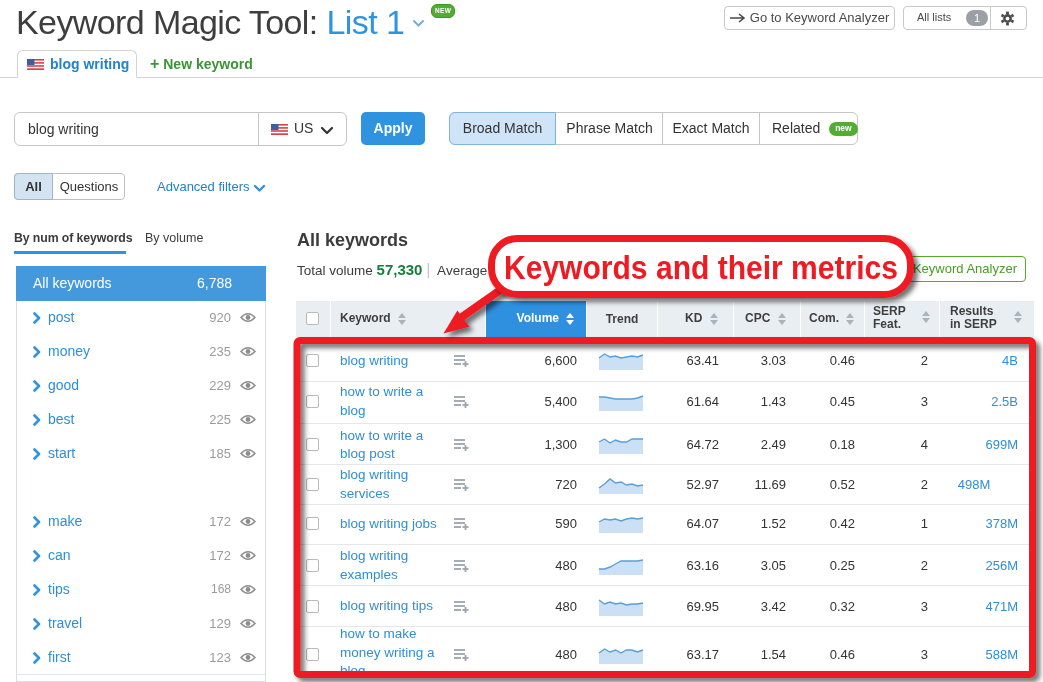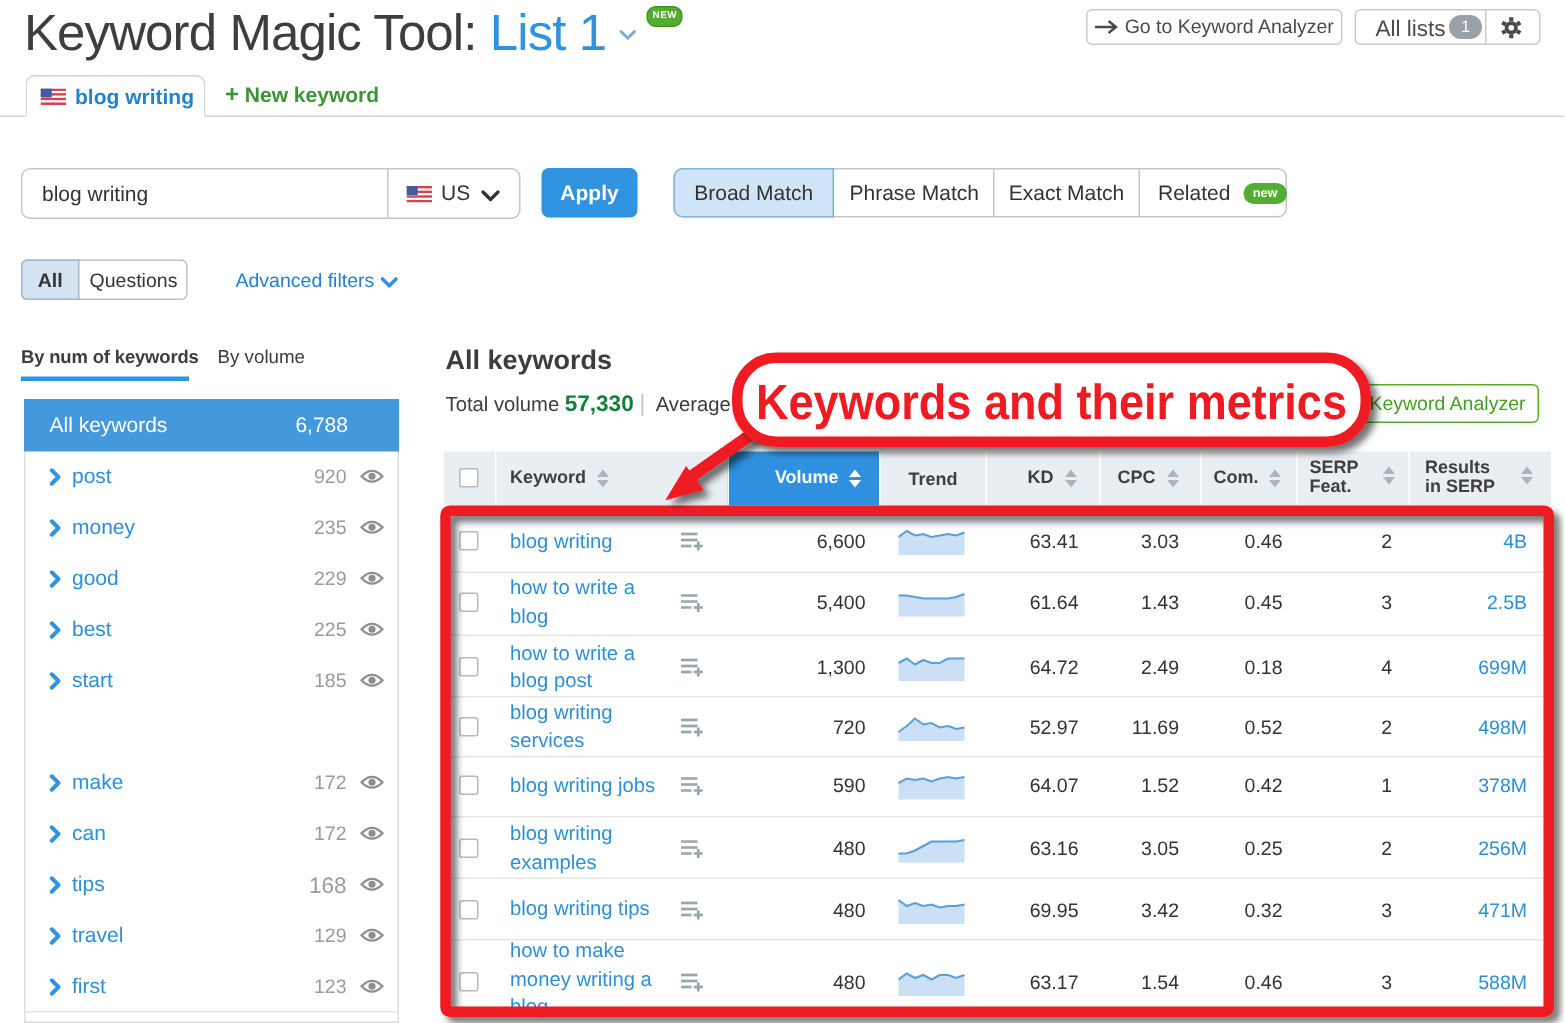--- a/index.html
+++ b/index.html
@@ -29,21 +29,21 @@
       <path d="M2 2 L6.5 6.5 L11 2" fill="none" stroke="#7aaed8" stroke-width="2" stroke-linecap="round"></path>
     </svg>
   <div class="abs" style="left:431px;top:4px;background:#52ae30;border:1px solid #3f9422;color:#fff;font-size:6.5px;font-weight:bold;line-height:8px;padding:2px 3px;border-radius:6px;letter-spacing:0.4px;">NEW</div>
 
   <div class="abs" style="left:724px;top:6px;width:171px;height:24px;border:1px solid #c9c9c9;border-radius:4px;box-sizing:border-box;background:#fff;font-size:13px;color:#4a4a4a;line-height:22px;text-align:center;">
     <svg width="16" height="10" viewBox="0 0 16 10" style="vertical-align:-1px;margin-right:4px;">
         <path d="M0 5 H13 M9 1 L14 5 L9 9" fill="none" stroke="#4a4a4a" stroke-width="1.6"></path>
       </svg>Go to Keyword Analyzer
   </div>
   <div class="abs" style="left:903px;top:6px;width:124px;height:24px;border:1px solid #c9c9c9;border-radius:4px;box-sizing:border-box;background:#fff;">
-    <span style="position:absolute;left:13px;top:4px;font-size:15px;color:#4a4a4a;">All lists</span>
+    <span style="position:absolute;left:13px;top:4px;font-size:11px;color:#4a4a4a;">All lists</span>
     <span style="position:absolute;left:62px;top:3px;width:22px;height:16px;background:#9aa0a6;border-radius:8px;color:#fff;font-size:11px;text-align:center;line-height:16px;">1</span>
     <span style="position:absolute;left:86px;top:0;width:1px;height:22px;background:#c9c9c9;"></span>
     <svg style="position:absolute;left:96px;top:4px;" width="15" height="15" viewBox="0 0 16 16">
         <g stroke="#4a4a4a" stroke-width="3">
           <line x1="8.00" y1="3.40" x2="8.00" y2="0.60"></line>
           <line x1="11.98" y1="5.70" x2="14.41" y2="4.30"></line>
           <line x1="11.98" y1="10.30" x2="14.41" y2="11.70"></line>
           <line x1="8.00" y1="12.60" x2="8.00" y2="15.40"></line>
           <line x1="4.02" y1="10.30" x2="1.59" y2="11.70"></line>
           <line x1="4.02" y1="5.70" x2="1.59" y2="4.30"></line>
@@ -193,21 +193,21 @@
     <svg style="position:absolute;right:9px;top:10px;" width="16" height="13" viewBox="0 0 16 13">
           <path d="M1 6.5 Q8 -0.8 15 6.5 Q8 13.8 1 6.5 Z" fill="none" stroke="#8e8e8e" stroke-width="1.5"></path>
           <circle cx="8" cy="6.5" r="2.4" fill="#8e8e8e"></circle>
         </svg>
   </div>
       <div style="position:absolute;left:0;top:306px;width:248px;height:34px;">
     <svg style="position:absolute;left:16px;top:11px;" width="8" height="12" viewBox="0 0 8 12">
           <path d="M1.5 1.5 L6 6 L1.5 10.5" fill="none" stroke="#2f93e0" stroke-width="2.6" stroke-linecap="round" stroke-linejoin="round"></path>
         </svg>
     <span style="position:absolute;left:31px;top:8px;font-size:14px;color:#2f8fd6;">tips</span>
-    <span style="position:absolute;right:34px;top:9px;font-size:15px;color:#9b9b9b;">168</span>
+    <span style="position:absolute;right:34px;top:9px;font-size:12px;color:#9b9b9b;">168</span>
     <svg style="position:absolute;right:9px;top:10px;" width="16" height="13" viewBox="0 0 16 13">
           <path d="M1 6.5 Q8 -0.8 15 6.5 Q8 13.8 1 6.5 Z" fill="none" stroke="#8e8e8e" stroke-width="1.5"></path>
           <circle cx="8" cy="6.5" r="2.4" fill="#8e8e8e"></circle>
         </svg>
   </div>
       <div style="position:absolute;left:0;top:340px;width:248px;height:34px;">
     <svg style="position:absolute;left:16px;top:11px;" width="8" height="12" viewBox="0 0 8 12">
           <path d="M1.5 1.5 L6 6 L1.5 10.5" fill="none" stroke="#2f93e0" stroke-width="2.6" stroke-linecap="round" stroke-linejoin="round"></path>
         </svg>
     <span style="position:absolute;left:31px;top:8px;font-size:14px;color:#2f8fd6;">travel</span>
@@ -368,21 +368,21 @@
         </svg>
     <div class="vcell" style="left:193px;top:12.5px;width:88px;">720</div>
     <svg style="position:absolute;left:302px;top:10.5px;" width="46" height="20" viewBox="0 0 46 20">
           <path d="M1.0 13 L 6.5 9 L 12.0 4 L 17.5 8 L 23.0 7 L 28.5 10 L 34.0 9 L 39.5 11 L 45.0 10 L 45.0 19 L 1.0 19 Z" fill="#cce0f5"></path>
           <path d="M1.0 13 L 6.5 9 L 12.0 4 L 17.5 8 L 23.0 7 L 28.5 10 L 34.0 9 L 39.5 11 L 45.0 10" fill="none" stroke="#5a9fd8" stroke-width="1.4"></path>
         </svg>
     <div class="vcell" style="left:344px;top:12.5px;width:79px;">52.97</div>
     <div class="vcell" style="left:414px;top:12.5px;width:76px;">11.69</div>
     <div class="vcell" style="left:484px;top:12.5px;width:75px;">0.52</div>
     <div class="vcell" style="left:554px;top:12.5px;width:78px;">2</div>
-    <div class="vcell" style="left:634px;top:12.5px;width:88px;color:#2f8fd6;">498M</div>
+    <div class="vcell" style="left:634px;top:12.5px;width:88px;color:#2f8fd6;text-align:center;">498M</div>
   </div>
   <div class="row-sep" style="top:504px;"></div>
       <div style="position:absolute;left:296px;top:504px;width:736px;height:40px;">
     <span class="cb" style="left:10px;top:13px;"></span>
     <div style="position:absolute;left:44px;top:10.75px;width:118px;" class="kwlink">
           <div style="line-height:18.5px;">blog writing jobs</div>
         </div>
     <svg style="position:absolute;left:158px;top:13px;" width="16" height="14" viewBox="0 0 16 14">
           <g stroke="#9aa4ab" stroke-width="1.8">
             <path d="M0 2 H11"></path>

